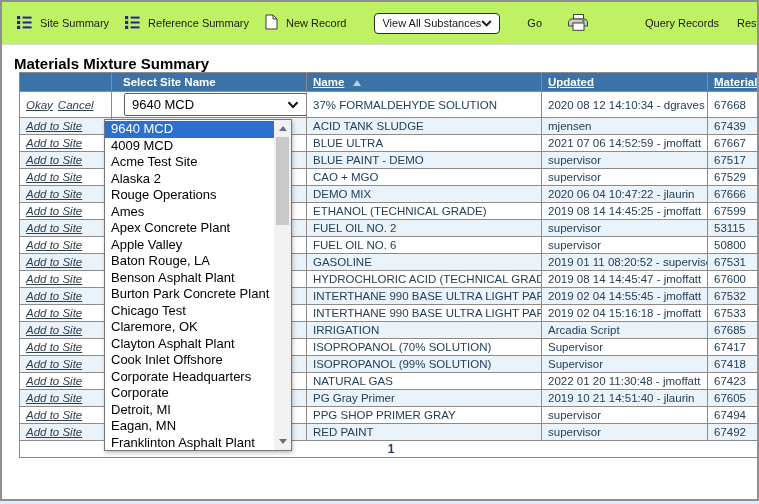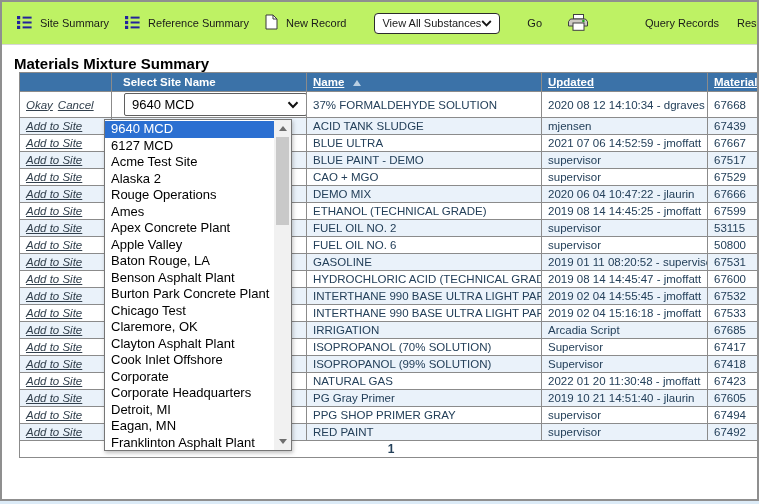--- a/index.html
+++ b/index.html
@@ -395,36 +395,36 @@
     <tfoot>
       <tr>
         <td class="pager" colspan="5">1</td>
       </tr>
     </tfoot>
   </table>
 
   <div class="dropdown">
     <div class="dd-list">
         <div class="dd-item selected">9640 MCD</div>
-        <div class="dd-item">6127 MCD</div>
+        <div class="dd-item">4009 MCD</div>
         <div class="dd-item">Acme Test Site</div>
         <div class="dd-item">Alaska 2</div>
         <div class="dd-item">Rouge Operations</div>
         <div class="dd-item">Ames</div>
         <div class="dd-item">Apex Concrete Plant</div>
         <div class="dd-item">Apple Valley</div>
         <div class="dd-item">Baton Rouge, LA</div>
         <div class="dd-item">Benson Asphalt Plant</div>
         <div class="dd-item">Burton Park Concrete Plant</div>
         <div class="dd-item">Chicago Test</div>
         <div class="dd-item">Claremore, OK</div>
         <div class="dd-item">Clayton Asphalt Plant</div>
         <div class="dd-item">Cook Inlet Offshore</div>
+        <div class="dd-item">Corporate Headquarters</div>
         <div class="dd-item">Corporate</div>
-        <div class="dd-item">Corporate Headquarters</div>
         <div class="dd-item">Detroit, MI</div>
         <div class="dd-item">Eagan, MN</div>
         <div class="dd-item">Franklinton Asphalt Plant</div>
       </div>
     <div class="dd-scroll">
       <span class="dd-arrow up">
           <span class="tri-up"></span>
         </span>
       <div class="dd-thumb"></div>
       <span class="dd-arrow down">

